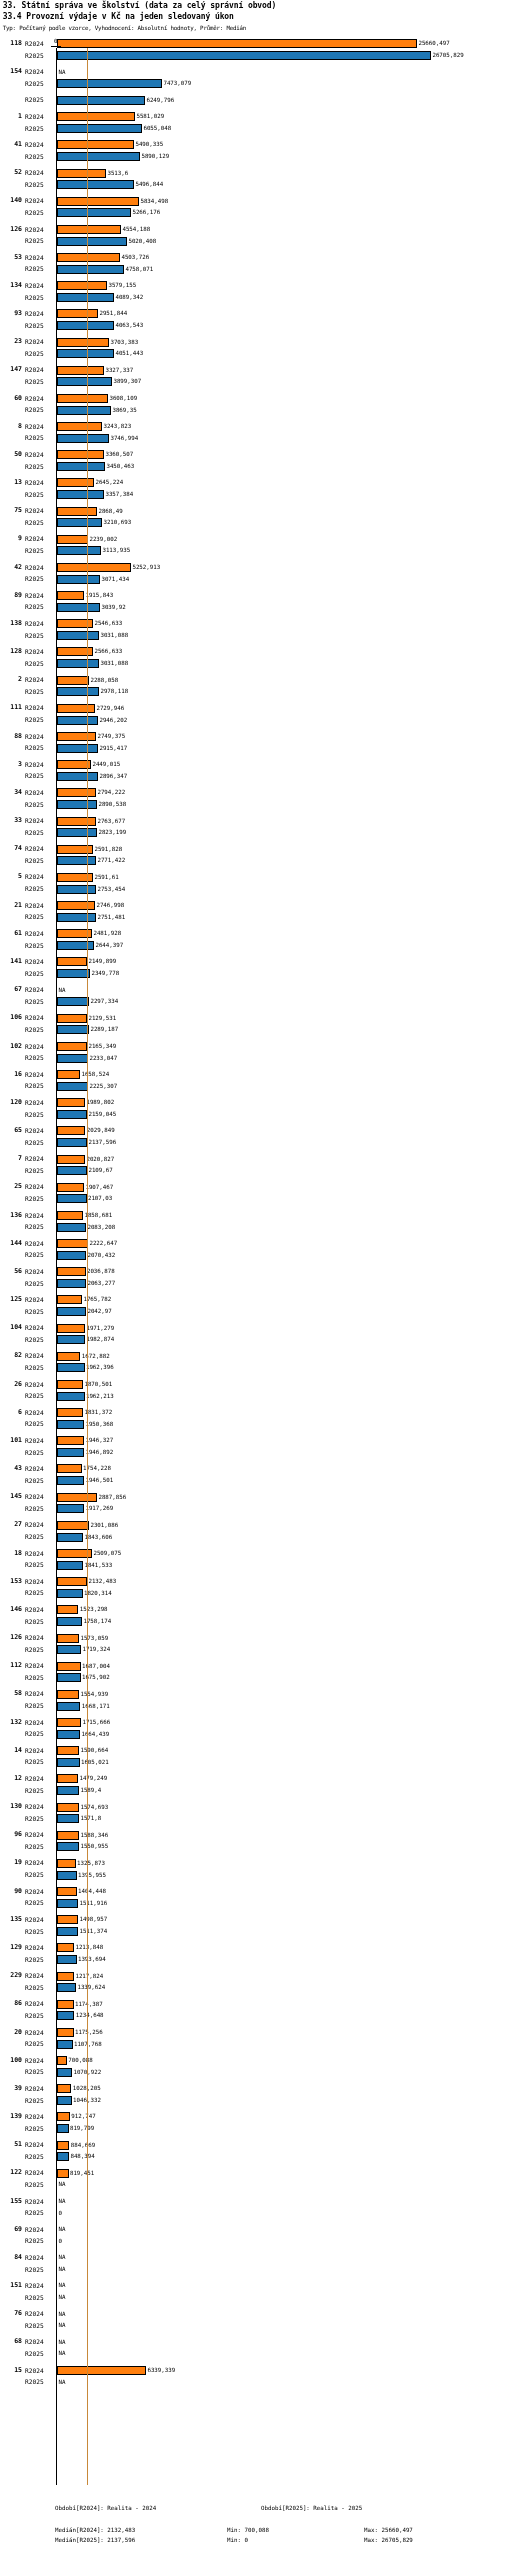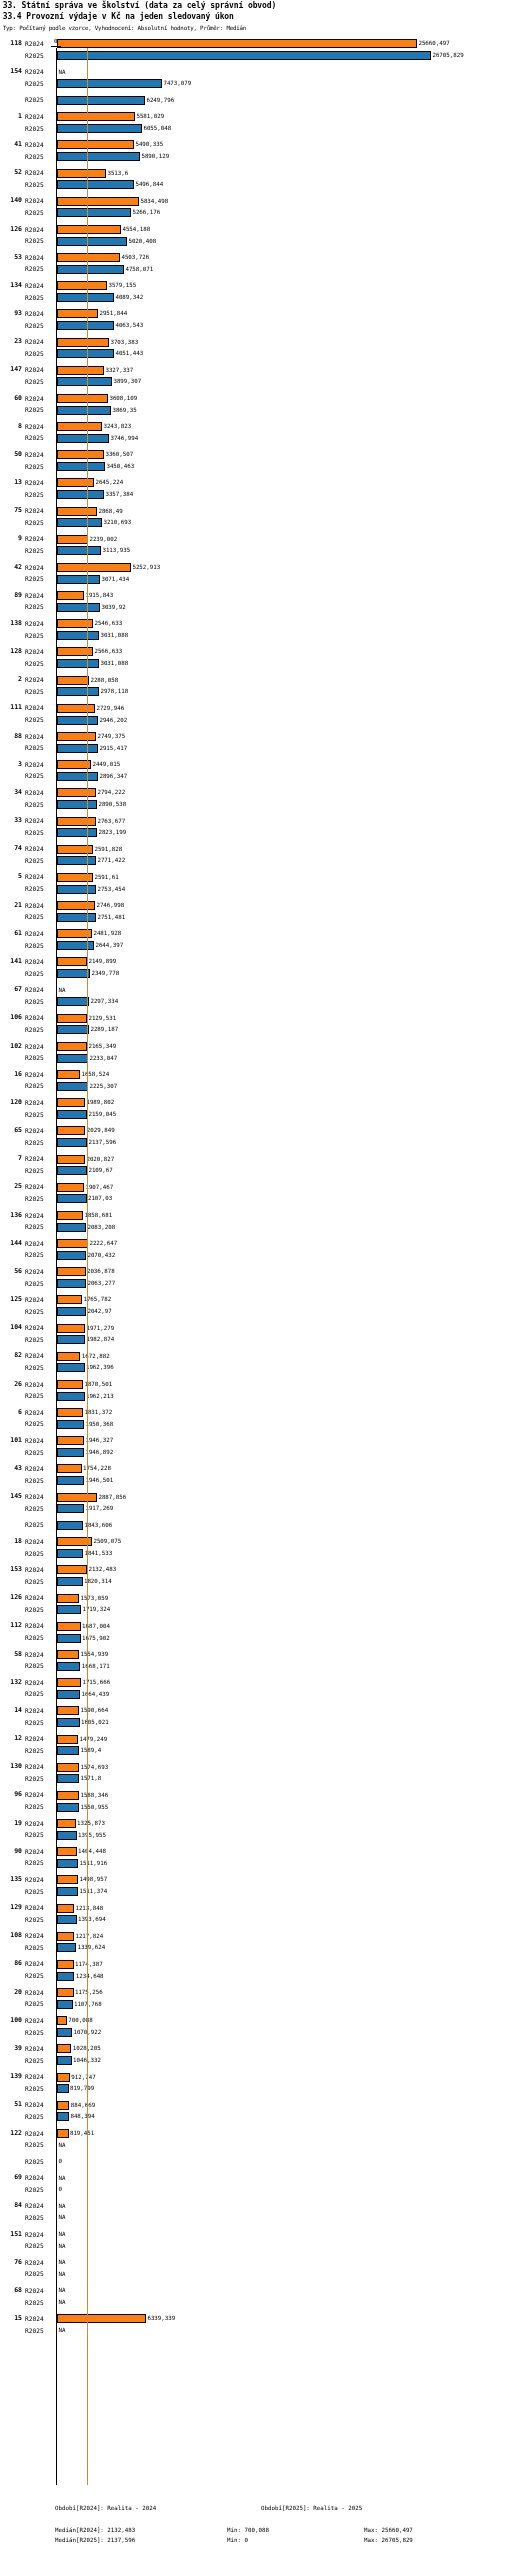--- a/index.html
+++ b/index.html
@@ -1113,20 +1113,28 @@
             <div class="series-label">R2025</div>
             <div class="bar-wrap">
               <div class="bar s2025" style="width: 27px;"></div>
               <span class="val">1917,269</span>
             </div>
           </div>
           <div class="gap"></div>
         </div>
         <div class="group">
           <div class="bar-row">
+            <div class="grp-id">27</div>
+            <div class="series-label">R2024</div>
+            <div class="bar-wrap">
+              <div class="bar s2024" style="width: 32px;"></div>
+              <span class="val">2301,086</span>
+            </div>
+          </div>
+          <div class="bar-row">
             <div class="series-label">R2025</div>
             <div class="bar-wrap">
               <div class="bar s2025" style="width: 26px;"></div>
               <span class="val">1843,606</span>
             </div>
           </div>
           <div class="gap"></div>
         </div>
         <div class="group">
           <div class="bar-row">
@@ -1159,20 +1167,38 @@
             <div class="series-label">R2025</div>
             <div class="bar-wrap">
               <div class="bar s2025" style="width: 25.5px;"></div>
               <span class="val">1820,314</span>
             </div>
           </div>
           <div class="gap"></div>
         </div>
         <div class="group">
           <div class="bar-row">
+            <div class="grp-id">146</div>
+            <div class="series-label">R2024</div>
+            <div class="bar-wrap">
+              <div class="bar s2024" style="width: 21.3px;"></div>
+              <span class="val">1523,298</span>
+            </div>
+          </div>
+          <div class="bar-row">
+            <div class="series-label">R2025</div>
+            <div class="bar-wrap">
+              <div class="bar s2025" style="width: 25px;"></div>
+              <span class="val">1758,174</span>
+            </div>
+          </div>
+          <div class="gap"></div>
+        </div>
+        <div class="group">
+          <div class="bar-row">
             <div class="grp-id">126</div>
             <div class="series-label">R2024</div>
             <div class="bar-wrap">
               <div class="bar s2024" style="width: 22px;"></div>
               <span class="val">1573,059</span>
             </div>
           </div>
           <div class="bar-row">
             <div class="series-label">R2025</div>
             <div class="bar-wrap">
@@ -1375,21 +1401,21 @@
             <div class="series-label">R2025</div>
             <div class="bar-wrap">
               <div class="bar s2025" style="width: 19.5px;"></div>
               <span class="val">1393,694</span>
             </div>
           </div>
           <div class="gap"></div>
         </div>
         <div class="group">
           <div class="bar-row">
-            <div class="grp-id">108</div>
+            <div class="grp-id">229</div>
             <div class="series-label">R2024</div>
             <div class="bar-wrap">
               <div class="bar s2024" style="width: 17px;"></div>
               <span class="val">1217,824</span>
             </div>
           </div>
           <div class="bar-row">
             <div class="series-label">R2025</div>
             <div class="bar-wrap">
               <div class="bar s2025" style="width: 19px;"></div>
@@ -1518,20 +1544,28 @@
           <div class="bar-row">
             <div class="series-label">R2025</div>
             <div class="bar-wrap">
               <div class="bar nil" style="width: 0px;"></div>
               <span class="val na">NA</span>
             </div>
           </div>
           <div class="gap"></div>
         </div>
         <div class="group">
+          <div class="bar-row">
+            <div class="grp-id">155</div>
+            <div class="series-label">R2024</div>
+            <div class="bar-wrap">
+              <div class="bar nil" style="width: 0px;"></div>
+              <span class="val na">NA</span>
+            </div>
+          </div>
           <div class="bar-row">
             <div class="series-label">R2025</div>
             <div class="bar-wrap">
               <div class="bar nil" style="width: 0px;"></div>
               <span class="val">0</span>
             </div>
           </div>
           <div class="gap"></div>
         </div>
         <div class="group">

